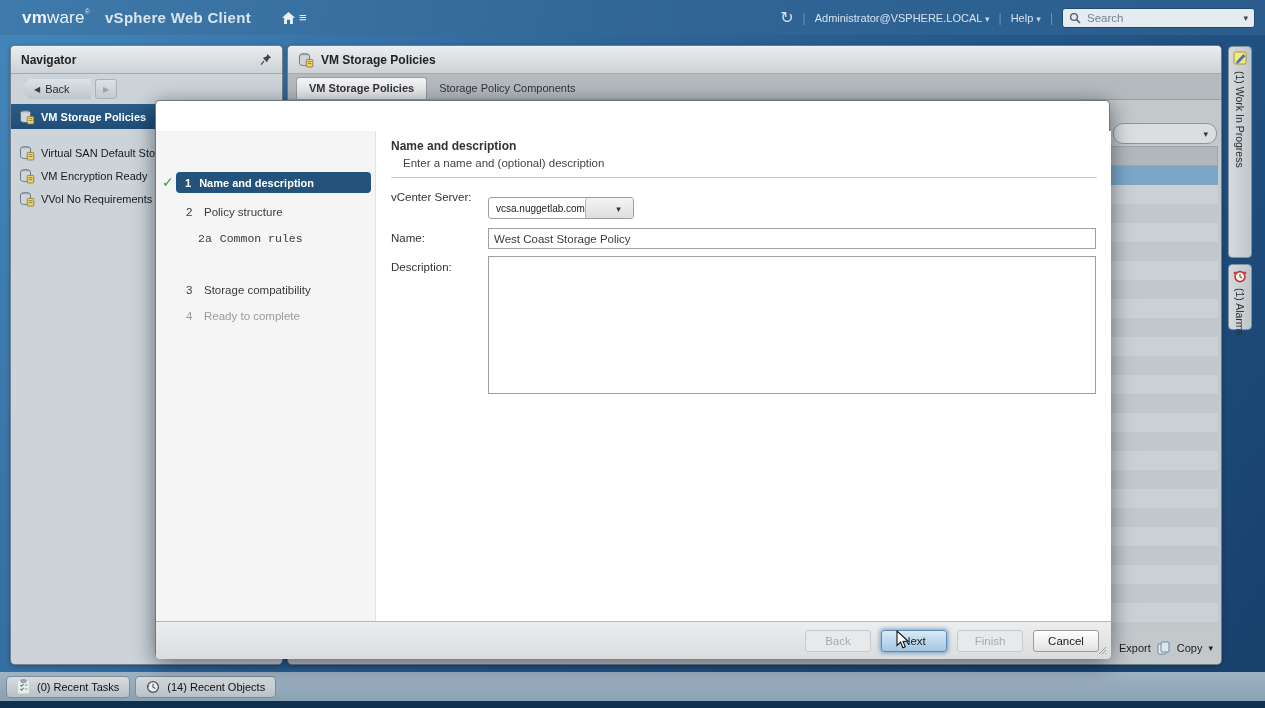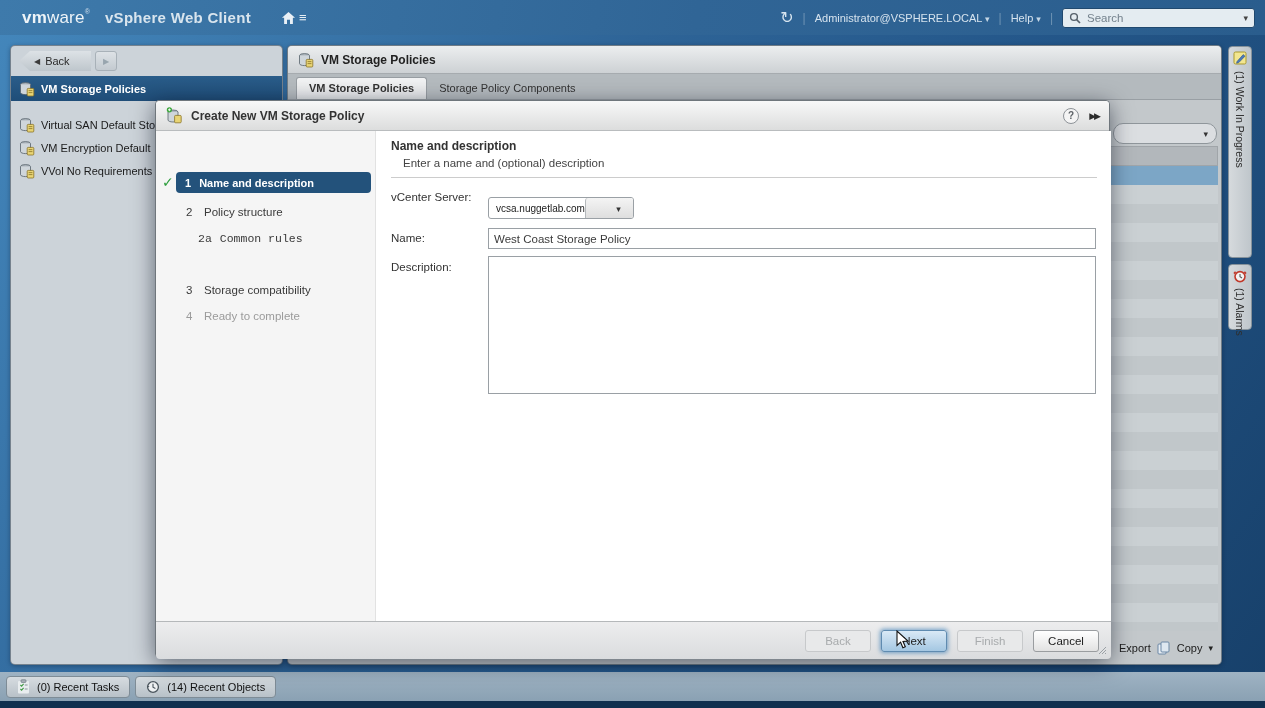--- a/index.html
+++ b/index.html
@@ -174,20 +174,29 @@
               <line x1="7.6" y1="7.6" x2="11" y2="11" stroke="#55606a" stroke-width="1.6"></line>
             </svg>
         </span>
         <span class="ph">Search</span>
         <span class="caret">▾</span>
       </div>
     </div>
   </header>
 
   <section class="panel navigator">
+    <div class="panel-header">
+      <span class="panel-title">Navigator</span>
+      <span class="pin">
+        <svg width="12" height="13" viewBox="0 0 14 15">
+            <path d="M8.6 1 L13 5.4 L10.4 6.2 L8.2 10.6 L3.4 5.8 L7.8 3.6 Z" fill="#3c4750"></path>
+            <line x1="4.6" y1="9.4" x2="1.2" y2="13.4" stroke="#3c4750" stroke-width="1.4"></line>
+          </svg>
+      </span>
+    </div>
     <div class="nav-backrow">
       <div class="back-btn">
         <span class="tri">◀</span>
         <span>Back</span>
       </div>
       <div class="fwd-btn">
         <span>▶</span>
       </div>
     </div>
     <div class="nav-selected">
@@ -218,21 +227,21 @@
       <div class="nav-item">
         <span>
           <svg width="16" height="16" viewBox="0 0 16 16">
               <ellipse cx="6.5" cy="3.6" rx="5" ry="2" fill="#aeb7be" stroke="#57626b" stroke-width=".8"></ellipse>
               <path d="M1.5 3.6 v8 c0 1.1 2.2 2 5 2 s5-.9 5-2 v-8" fill="#cfd6db" stroke="#57626b" stroke-width=".8"></path>
               <rect x="8.2" y="7.4" width="6.6" height="7.6" rx="1" fill="#e8d474" stroke="#8a7426" stroke-width=".8"></rect>
               <line x1="9.6" y1="9.6" x2="13.4" y2="9.6" stroke="#8a7426" stroke-width=".8"></line>
               <line x1="9.6" y1="11.6" x2="13.4" y2="11.6" stroke="#8a7426" stroke-width=".8"></line>
             </svg>
         </span>
-        <span>VM Encryption Default</span>
+        <span>VM Encryption Ready</span>
       </div>
       <div class="nav-item">
         <span>
           <svg width="16" height="16" viewBox="0 0 16 16">
               <ellipse cx="6.5" cy="3.6" rx="5" ry="2" fill="#aeb7be" stroke="#57626b" stroke-width=".8"></ellipse>
               <path d="M1.5 3.6 v8 c0 1.1 2.2 2 5 2 s5-.9 5-2 v-8" fill="#cfd6db" stroke="#57626b" stroke-width=".8"></path>
               <rect x="8.2" y="7.4" width="6.6" height="7.6" rx="1" fill="#e8d474" stroke="#8a7426" stroke-width=".8"></rect>
               <line x1="9.6" y1="9.6" x2="13.4" y2="9.6" stroke="#8a7426" stroke-width=".8"></line>
               <line x1="9.6" y1="11.6" x2="13.4" y2="11.6" stroke="#8a7426" stroke-width=".8"></line>
             </svg>
@@ -320,36 +329,20 @@
             <path d="M7 3.8 V7.2 L9.4 8.4" stroke="#4a555d" stroke-width="1.1" fill="none"></path>
             <path d="M1.2 5.4 L1.6 7.6 L3.6 6.4 Z" fill="#4a555d"></path>
           </svg>
       </span>
       <span>(14) Recent Objects</span>
     </div>
   </footer>
   <div class="bottom-strip"></div>
 
   <div class="dialog">
-    <div class="dlg-titlebar">
-      <span>
-        <svg width="17" height="17" viewBox="0 0 17 17">
-            <ellipse cx="7" cy="5" rx="5" ry="2" fill="#aeb7be" stroke="#57626b" stroke-width=".8"></ellipse>
-            <path d="M2 5 v8 c0 1.1 2.2 2 5 2 s5-.9 5-2 v-8" fill="#cfd6db" stroke="#57626b" stroke-width=".8"></path>
-            <rect x="8.6" y="8.4" width="6.6" height="7.4" rx="1" fill="#e8d474" stroke="#8a7426" stroke-width=".8"></rect>
-            <circle cx="3.4" cy="2.8" r="2.6" fill="#3aa53a"></circle>
-            <path d="M3.4 1.4 V4.2 M2 2.8 H4.8" stroke="#fff" stroke-width=".9"></path>
-          </svg>
-      </span>
-      <span class="dlg-title">Create New VM Storage Policy</span>
-      <span class="dlg-tools">
-        <span class="help-circ">?</span>
-        <span class="dbl-arrow">▶▶</span>
-      </span>
-    </div>
 
     <div class="dlg-steps">
       <span class="step-check">✓</span>
       <div class="step-pill">
         <span class="num">1</span>
         <span>Name and description</span>
       </div>
       <div class="step-row srow-2">
         <span class="num">2</span>
         <span>Policy structure</span>

